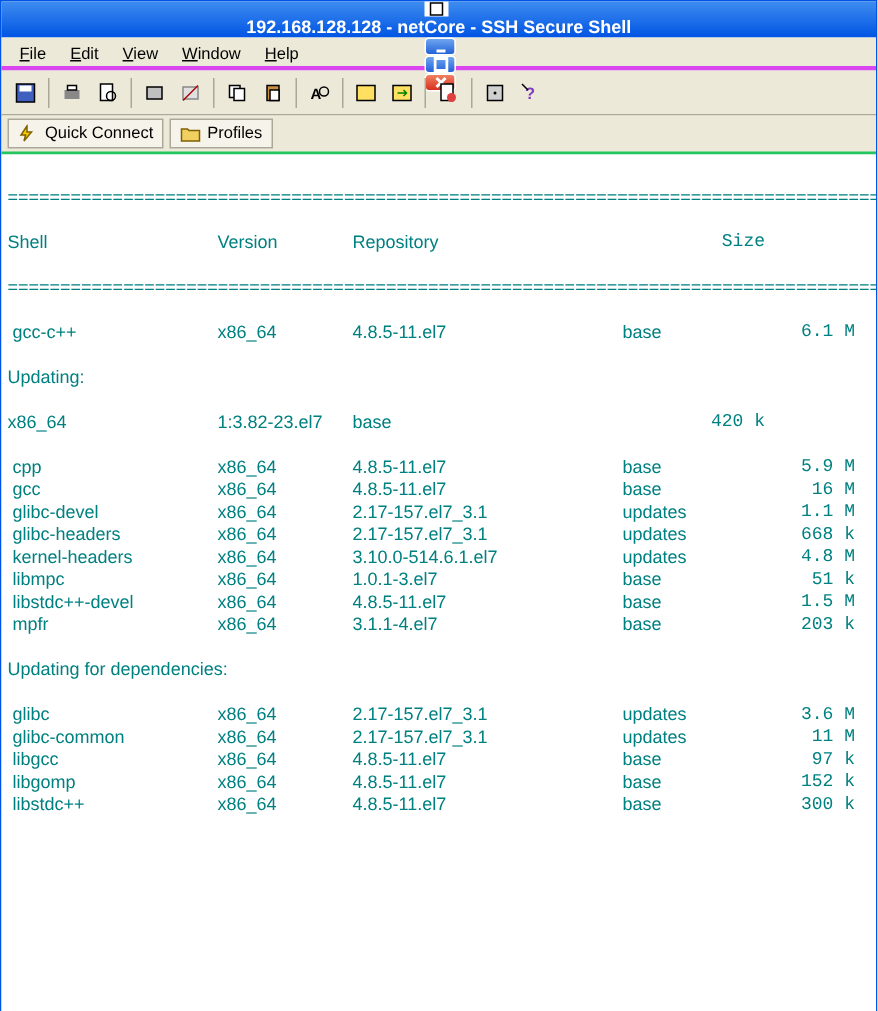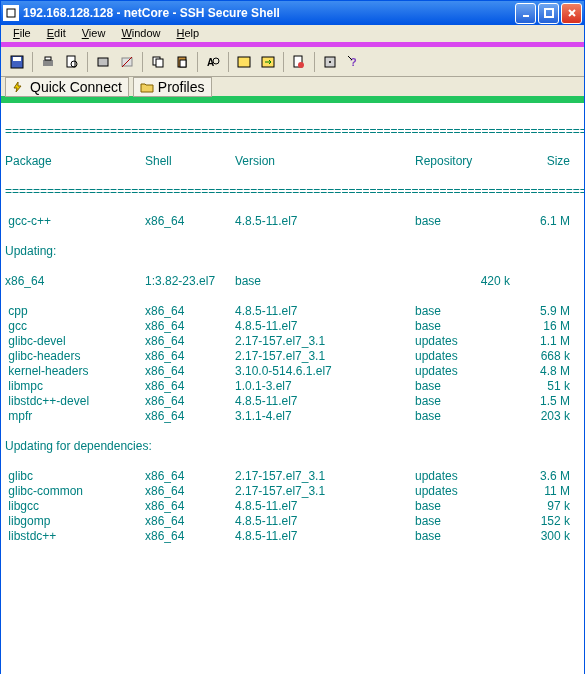--- a/index.html
+++ b/index.html
@@ -1,35 +1,35 @@
 <!DOCTYPE html>
 <html><head>
 <meta charset="utf-8">
 <style>
 * { margin: 0; padding: 0; box-sizing: border-box; font-family: Tahoma, Arial, sans-serif; }
 body { background: #fff; width: 585px; }
 .window { border: 1px solid #0054e3; }
-.titlebar { background: linear-gradient(#3e8cf0,#0054e3); height: 24px; display: flex; align-items: center; padding: 0 2px; color: #fff; font-size: 12px; font-weight: bold; }
+.titlebar { background: linear-gradient(#3e8cf0,#0054e3); height: 24px; display: flex; align-items: center; padding: 0 2px; color: #fff; font-size: 12px; font-weight: bold; flex-direction: column; }
 .titlebar-icon { width: 16px; height: 16px; background: #fff; margin-right: 4px; display: flex; align-items: center; justify-content: center; font-size: 9px; color: #000; }
 .titlebar svg { display: block; }
 .title { flex: 1; }
 .winbtn { width: 21px; height: 21px; margin-left: 2px; background: linear-gradient(#6fa6f0,#2362d8); border: 1px solid #fff; border-radius: 3px; display: flex; align-items: center; justify-content: center; cursor: pointer; }
 .winbtn.close { background: linear-gradient(#f08060,#d83020); }
 .winbtn svg { stroke: #fff; stroke-width: 2; fill: none; }
-.menubar { background: #ece9d8; border-bottom: 5px solid #d946ef; height: 22px; display: flex; align-items: flex-start; padding: 0 4px; font-size: 11px; }
+.menubar { background: #ece9d8; border-bottom: 3px solid #d946ef; height: 22px; display: flex; align-items: flex-end; padding: 0 4px; font-size: 11px; }
 .menuitem { padding: 2px 8px; cursor: pointer; }
 .menuitem u { text-decoration: underline; }
 .toolbar { background: #ece9d8; border-bottom: 1px solid #aca899; height: 30px; display: flex; align-items: center; padding: 2px 4px; }
 .tbtn { width: 22px; height: 22px; margin: 0 1px; display: flex; align-items: center; justify-content: center; cursor: pointer; border: 1px solid transparent; }
 .tsep { width: 1px; height: 20px; background: #aca899; margin: 0 3px; }
-.quickbar { background: #ece9d8; border-bottom: 7px solid #22c55e; height: 26px; display: flex; align-items: center; padding: 2px 4px; font-size: 14px; }
+.quickbar { background: #ece9d8; border-bottom: 2px solid #22c55e; height: 26px; display: flex; align-items: center; padding: 2px 4px; font-size: 11px; }
 .qbtn { height: 20px; padding: 0 6px; display: flex; align-items: center; gap: 4px; border: 1px solid #aca899; background: #f5f3ea; cursor: pointer; margin-right: 4px; }
 .terminal { background: #fff; color: #000; font-family: "Courier New", monospace; font-size: 12px; line-height: 15px; padding: 6px 4px; white-space: pre; overflow: hidden; }
 .tcols { display: grid; grid-template-columns: 140px 90px 180px 95px 60px; }
-.tcols .r { text-align: right; }
+.tcols .r { text-align: right; font-family: Liberation Mono, monospace; }
 .c-teal { color: #008080; }
 </style>
 </head>
 <body>
 
 <div class="window">
 <div class="titlebar">
   <span class="titlebar-icon">
         <svg width="10" height="10">
           <rect x="1" y="1" width="8" height="8" fill="none" stroke="#000"></rect>
@@ -158,21 +158,21 @@
   <span class="qbtn">
     <svg width="14" height="12">
           <path d="M1 3h4l1 1h7v7H1z" fill="#f0d060" stroke="#806000"></path>
         </svg>
     <span>Profiles</span>
   </span>
 </div>
 
 <div class="terminal">
 <div class="c-teal">===================================================================================</div>
-<div class="tcols c-teal"><span>Package</span><span>Shell</span><span>Version</span><span>Repository</span><span class="r">Size</span></div>
+<div class="tcols c-teal"><span>Shell</span><span>Version</span><span>Repository</span><span class="r">Size</span></div>
 <div class="c-teal">===================================================================================</div>
 <div id="rows-inst"><div class="tcols c-teal"><span> gcc-c++</span><span>x86_64</span><span>4.8.5-11.el7</span><span>base</span><span class="r">6.1 M</span></div></div>
 <div class="c-teal">Updating:</div>
 <div id="rows-upd"><div class="tcols c-teal"><span>x86_64</span><span>1:3.82-23.el7</span><span>base</span><span class="r">420 k</span></div></div>
 <div id="rows-instdep"><div class="tcols c-teal"><span> cpp</span><span>x86_64</span><span>4.8.5-11.el7</span><span>base</span><span class="r">5.9 M</span></div><div class="tcols c-teal"><span> gcc</span><span>x86_64</span><span>4.8.5-11.el7</span><span>base</span><span class="r">16 M</span></div><div class="tcols c-teal"><span> glibc-devel</span><span>x86_64</span><span>2.17-157.el7_3.1</span><span>updates</span><span class="r">1.1 M</span></div><div class="tcols c-teal"><span> glibc-headers</span><span>x86_64</span><span>2.17-157.el7_3.1</span><span>updates</span><span class="r">668 k</span></div><div class="tcols c-teal"><span> kernel-headers</span><span>x86_64</span><span>3.10.0-514.6.1.el7</span><span>updates</span><span class="r">4.8 M</span></div><div class="tcols c-teal"><span> libmpc</span><span>x86_64</span><span>1.0.1-3.el7</span><span>base</span><span class="r">51 k</span></div><div class="tcols c-teal"><span> libstdc++-devel</span><span>x86_64</span><span>4.8.5-11.el7</span><span>base</span><span class="r">1.5 M</span></div><div class="tcols c-teal"><span> mpfr</span><span>x86_64</span><span>3.1.1-4.el7</span><span>base</span><span class="r">203 k</span></div></div>
 <div class="c-teal">Updating for dependencies:</div>
 <div id="rows-upddep"><div class="tcols c-teal"><span> glibc</span><span>x86_64</span><span>2.17-157.el7_3.1</span><span>updates</span><span class="r">3.6 M</span></div><div class="tcols c-teal"><span> glibc-common</span><span>x86_64</span><span>2.17-157.el7_3.1</span><span>updates</span><span class="r">11 M</span></div><div class="tcols c-teal"><span> libgcc</span><span>x86_64</span><span>4.8.5-11.el7</span><span>base</span><span class="r">97 k</span></div><div class="tcols c-teal"><span> libgomp</span><span>x86_64</span><span>4.8.5-11.el7</span><span>base</span><span class="r">152 k</span></div><div class="tcols c-teal"><span> libstdc++</span><span>x86_64</span><span>4.8.5-11.el7</span><span>base</span><span class="r">300 k</span></div></div>
 <div>&nbsp;</div>
 
 

